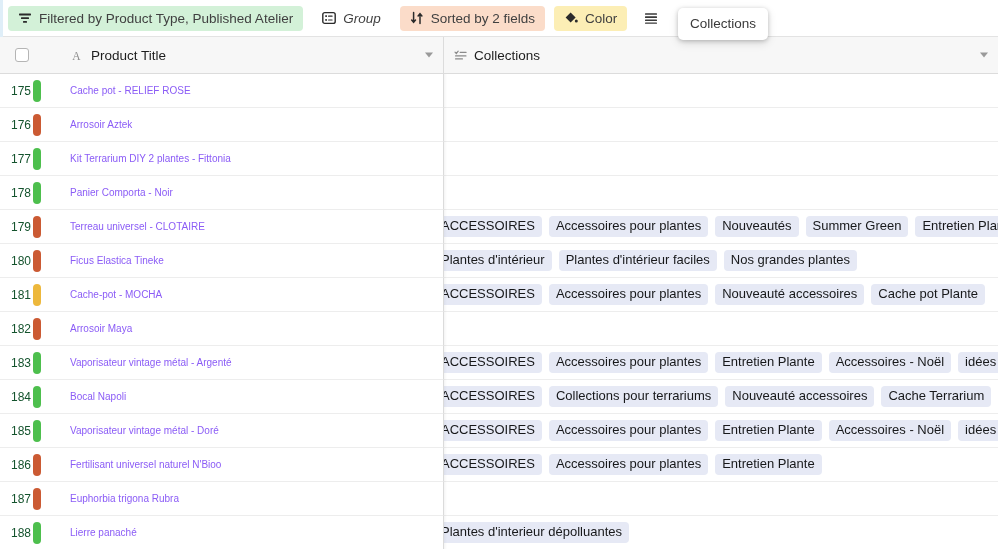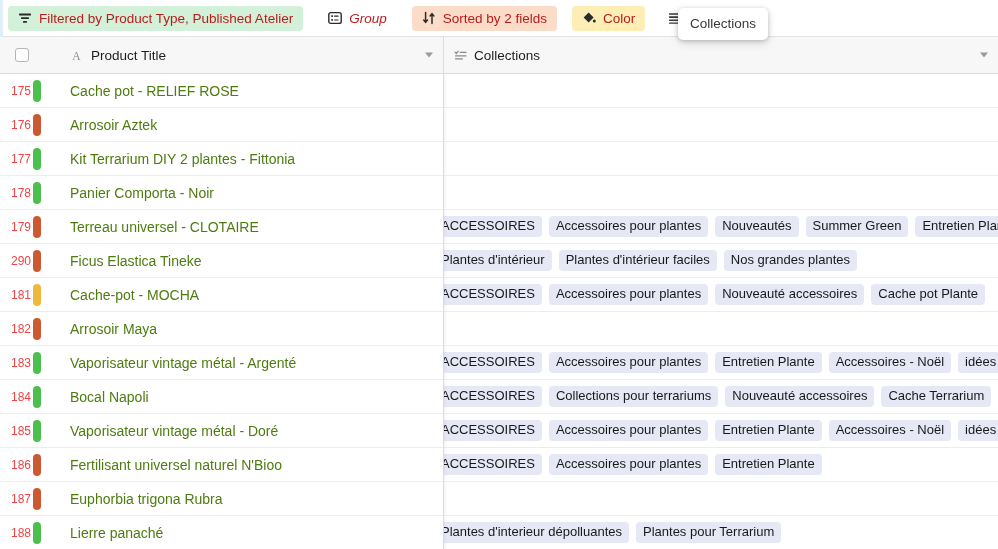--- a/index.html
+++ b/index.html
@@ -18,22 +18,22 @@
     background: #ffffff;
     display: flex; align-items: center;
     padding-left: 8px;
     border-bottom: 1px solid #e3e3e3;
     white-space: nowrap;
   }
   .chip {
     display: inline-flex; align-items: center; gap: 7px;
     height: 25px; padding: 0 10px;
     border-radius: 4px;
-    font-size: 13.5px; color: #b91c1c;
-    margin-right: 15px;
+    font-size: 13.5px; color: #404040;
+    margin-right: 9px;
     cursor: pointer;
   }
   .chip-filter { background: #d3f1d8; }
   .chip-group  { background: transparent; font-style: italic; }
   .chip-sort   { background: #fbdcc9; }
   .chip-color  { background: #fceeb5; }
   .chip-rowh   { background: transparent; padding: 0 8px; }
   .chip-share  { background: transparent; padding-left: 2px; }
   .ic { display:inline-block; flex:0 0 auto; line-height:0; }
 
@@ -83,30 +83,30 @@
   .row {
     position: relative; height: 34px;
     display: flex; align-items: stretch;
     border-bottom: 1px solid #ededed;
     background: #fff;
   }
   .c-num {
     width: 44px; position: relative;
     display: flex; align-items: center; justify-content: flex-end;
     padding-right: 13px;
-    font-size: 12px; color: #ef4444;
+    font-size: 12px; color: #14532d;
   }
   .bar {
     position: absolute; right: 3px; top: 6px;
     width: 8px; height: 22px; border-radius: 4px;
   }
   .c-title {
     width: 399px; display: flex; align-items: center;
     padding-left: 26px;
-    font-size: 14px; color: #4d7c0f;
+    font-size: 10px; color: #8b5cf6;
     white-space: nowrap; overflow: hidden;
   }
   .c-coll {
     flex: 1; display: flex; align-items: center; gap: 7px;
     padding-left: 0px;
     border-left: 1px solid #e6e6e6;
     overflow: hidden; white-space: nowrap;
     position: relative;
   }
   .c-coll-inner {
@@ -285,21 +285,21 @@
               <span class="tag">ACCESSOIRES</span>
               <span class="tag">Accessoires pour plantes</span>
               <span class="tag">Nouveautés</span>
               <span class="tag">Summer Green</span>
               <span class="tag">Entretien Plante</span>
             </div>
           </div>
         </div>
         <div class="row">
           <div class="c-num">
-            <span>290</span>
+            <span>180</span>
             <span class="bar" style="background: rgb(203, 90, 51);"></span>
           </div>
           <div class="c-title">Ficus Elastica Tineke</div>
           <div class="c-coll">
             <div class="c-coll-inner">
               <span class="tag">Plantes d'intérieur</span>
               <span class="tag">Plantes d'intérieur faciles</span>
               <span class="tag">Nos grandes plantes</span>
             </div>
           </div>
@@ -402,20 +402,19 @@
         </div>
         <div class="row">
           <div class="c-num">
             <span>188</span>
             <span class="bar" style="background: rgb(77, 191, 77);"></span>
           </div>
           <div class="c-title">Lierre panaché</div>
           <div class="c-coll">
             <div class="c-coll-inner">
               <span class="tag">Plantes d'interieur dépolluantes</span>
-              <span class="tag">Plantes pour Terrarium</span>
             </div>
           </div>
         </div>
       </div>
     <div class="divider-shadow"></div>
   </div>
 </div>
 
 </body></html>

